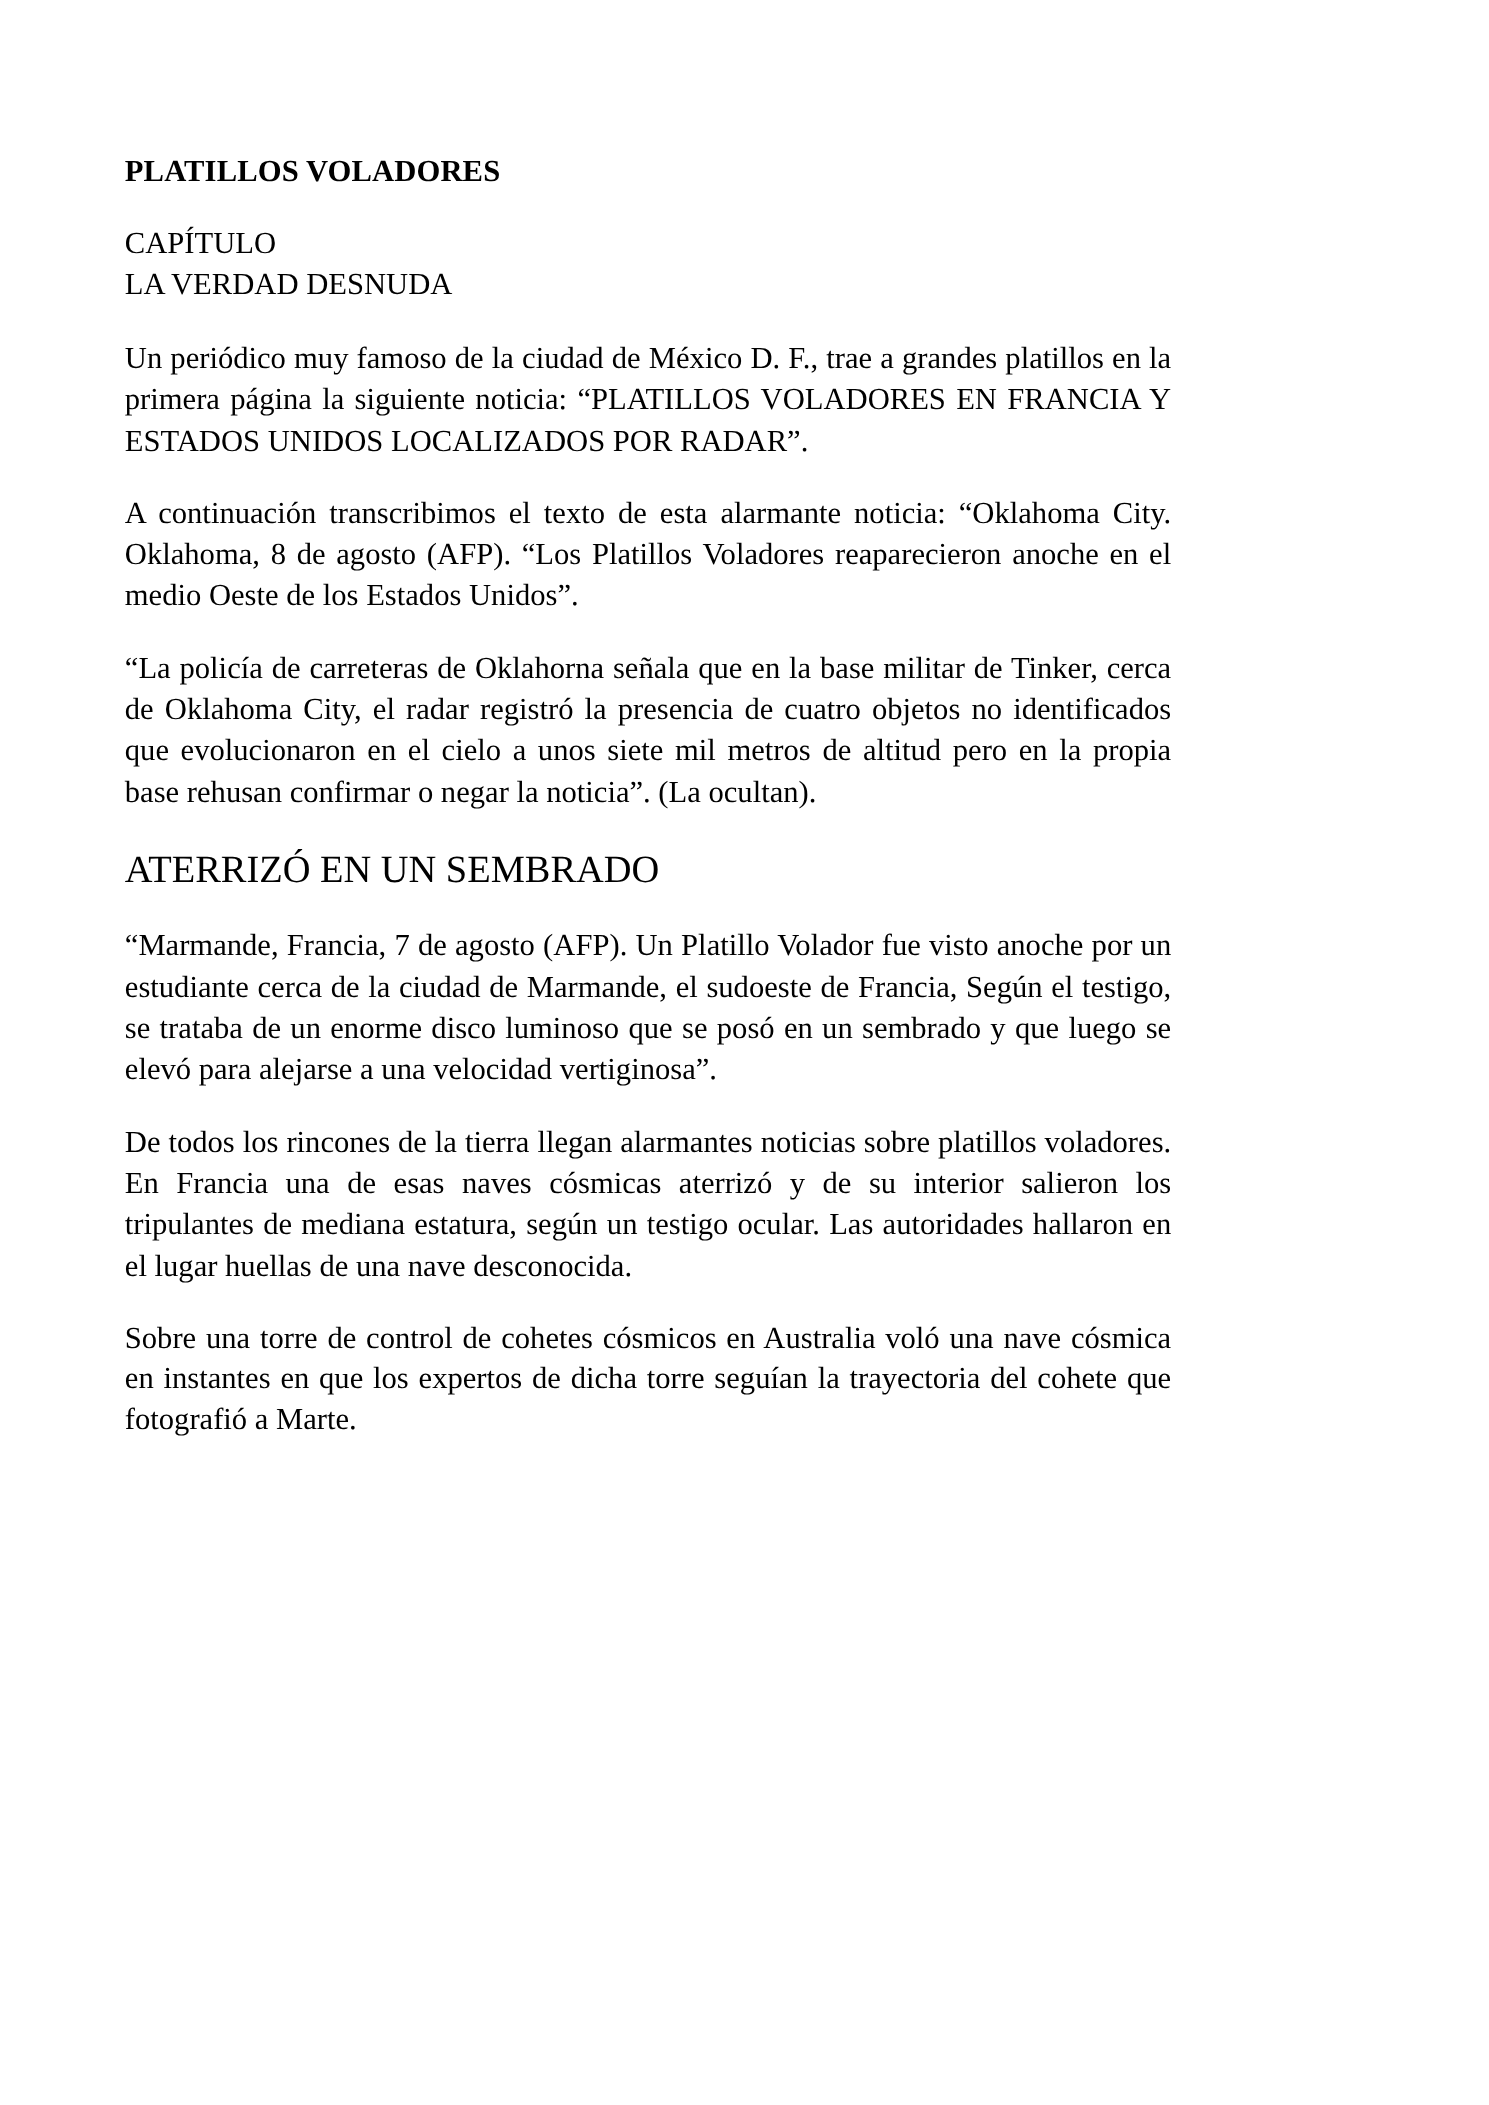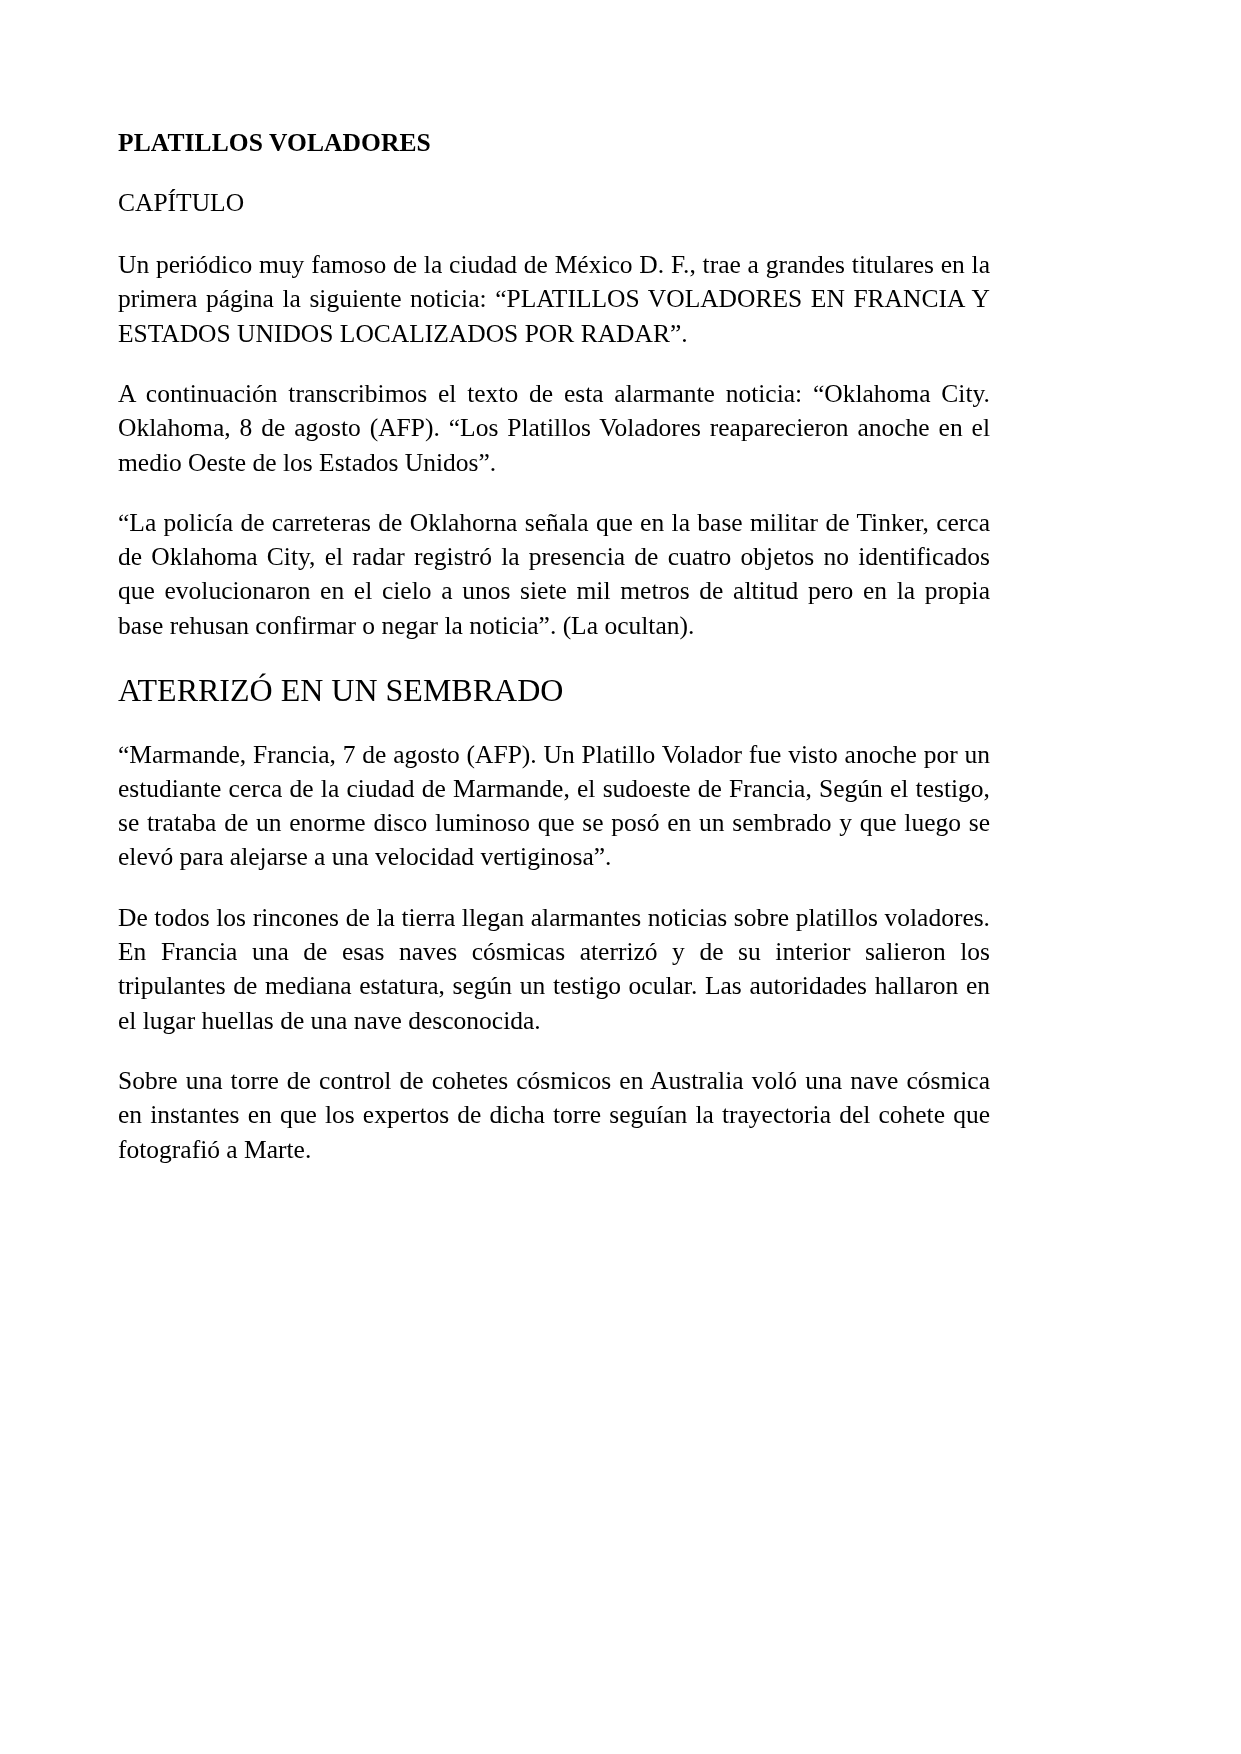--- a/index.html
+++ b/index.html
@@ -15,21 +15,21 @@
     position: relative;
     width: 1241px;
     height: 1754px;
     background: #ffffff;
     margin: 0 auto;
     overflow: hidden;
     box-sizing: border-box;
   }
   .content {
     position: absolute;
-    left: 118px;
+    left: 104px;
     top: 126px;
     width: 872px;
   }
   .doc-title {
     font-size: 25.5px;
     font-weight: bold;
     line-height: 1.34;
     margin: 0 0 26px 0;
     text-align: left;
     letter-spacing: 0.1px;
@@ -67,23 +67,24 @@
 </head>
 <body>
 
 <div class="page">
   <div class="content">
 
     <h1 class="doc-title">PLATILLOS VOLADORES</h1>
 
     <div class="chapter-block">
       <div class="chapter-line">CAPÍTULO</div>
+      <div class="chapter-line">LA VERDAD DESNUDA</div>
     </div>
 
-    <p class="body-par">Un periódico muy famoso de la ciudad de México D. F., trae a grandes titulares en la primera página la siguiente noticia: “PLATILLOS VOLADORES EN FRANCIA Y ESTADOS UNIDOS LOCALIZADOS POR RADAR”.</p>
+    <p class="body-par">Un periódico muy famoso de la ciudad de México D. F., trae a grandes platillos en la primera página la siguiente noticia: “PLATILLOS VOLADORES EN FRANCIA Y ESTADOS UNIDOS LOCALIZADOS POR RADAR”.</p>
 
     <p class="body-par">A continuación transcribimos el texto de esta alarmante noticia: “Oklahoma City. Oklahoma, 8 de agosto (AFP). “Los Platillos Voladores reaparecieron anoche en el medio Oeste de los Estados Unidos”.</p>
 
     <p class="body-par">“La policía de carreteras de Oklahorna señala que en la base militar de Tinker, cerca de Oklahoma City, el radar registró la presencia de cuatro objetos no identificados que evolucionaron en el cielo a unos siete mil metros de altitud pero en la propia base rehusan confirmar o negar la noticia”. (La ocultan).</p>
 
 
 
     <div class="section-heading">ATERRIZÓ EN UN SEMBRADO</div>
 
     <p class="body-par">“Marmande, Francia, 7 de agosto (AFP). Un Platillo Volador fue visto anoche por un estudiante cerca de la ciudad de Marmande, el sudoeste de Francia, Según el testigo, se trataba de un enorme disco luminoso que se posó en un sembrado y que luego se elevó para alejarse a una velocidad vertiginosa”.</p>

